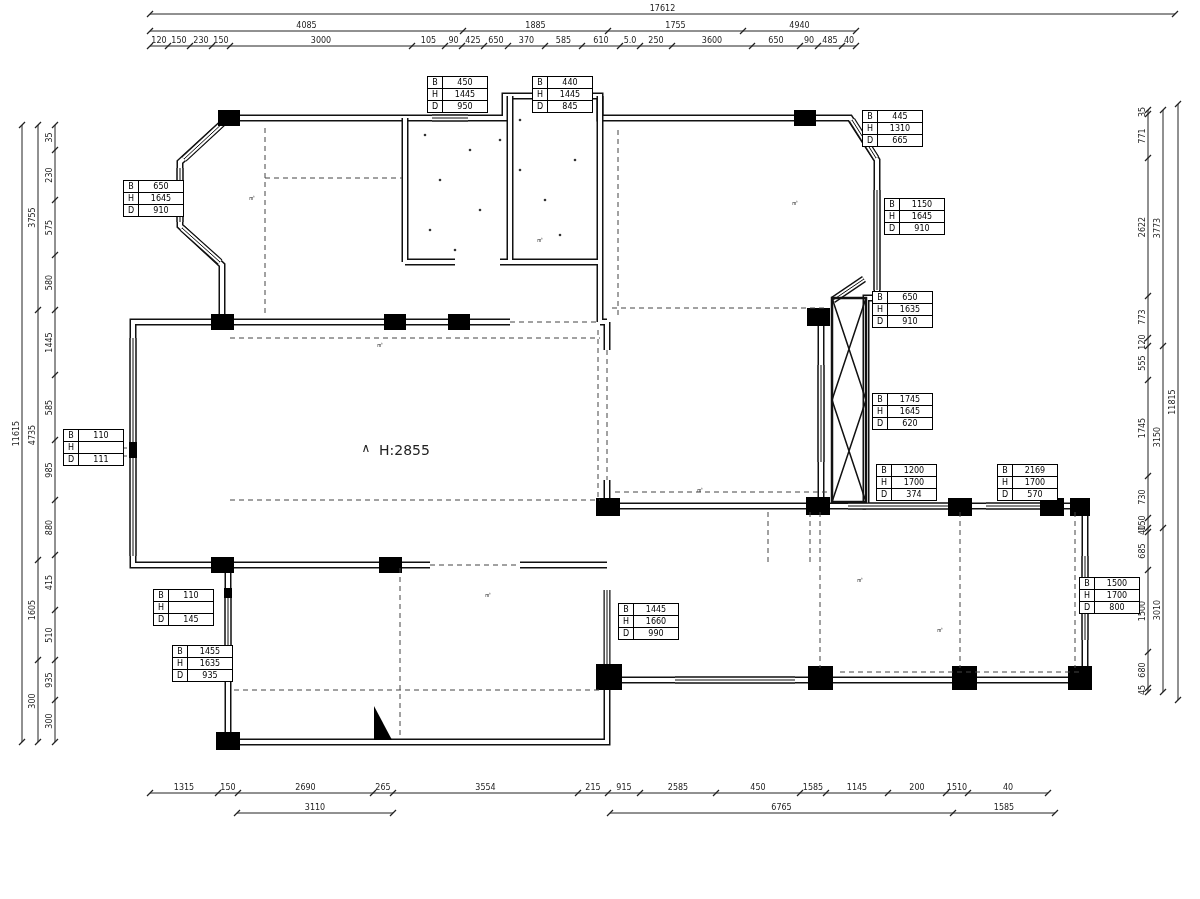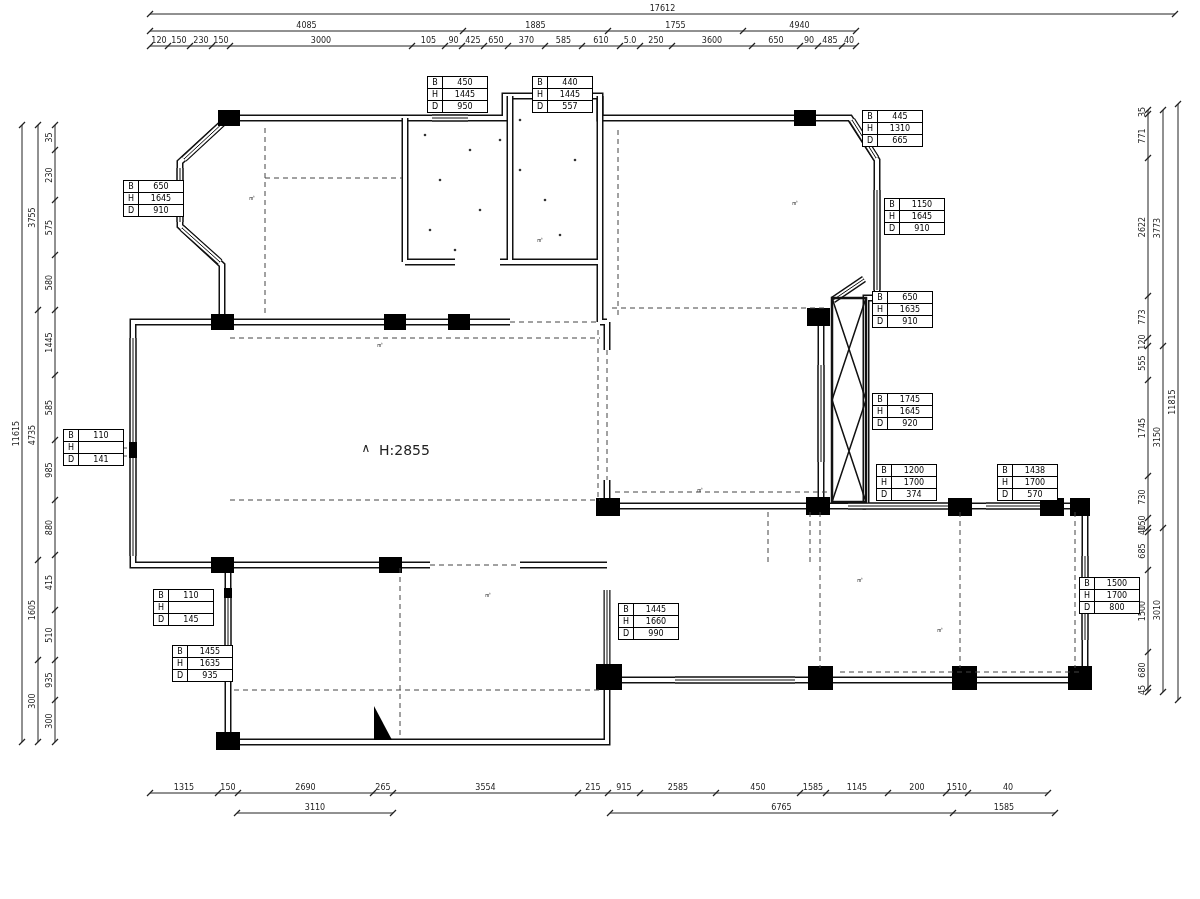--- a/index.html
+++ b/index.html
@@ -436,21 +436,21 @@
         <div class="r">
           <span class="k">B</span>
           <span class="v">440</span>
         </div>
         <div class="r">
           <span class="k">H</span>
           <span class="v">1445</span>
         </div>
         <div class="r">
           <span class="k">D</span>
-          <span class="v">557</span>
+          <span class="v">845</span>
         </div>
       </div>
       <div class="spec-table" style="left: 123px; top: 180px;">
         <div class="r">
           <span class="k">B</span>
           <span class="v">650</span>
         </div>
         <div class="r">
           <span class="k">H</span>
           <span class="v">1645</span>
@@ -506,41 +506,41 @@
         <div class="r">
           <span class="k">B</span>
           <span class="v">1745</span>
         </div>
         <div class="r">
           <span class="k">H</span>
           <span class="v">1645</span>
         </div>
         <div class="r">
           <span class="k">D</span>
-          <span class="v">920</span>
+          <span class="v">620</span>
         </div>
       </div>
       <div class="spec-table" style="left: 876px; top: 464px;">
         <div class="r">
           <span class="k">B</span>
           <span class="v">1200</span>
         </div>
         <div class="r">
           <span class="k">H</span>
           <span class="v">1700</span>
         </div>
         <div class="r">
           <span class="k">D</span>
           <span class="v">374</span>
         </div>
       </div>
       <div class="spec-table" style="left: 997px; top: 464px;">
         <div class="r">
           <span class="k">B</span>
-          <span class="v">1438</span>
+          <span class="v">2169</span>
         </div>
         <div class="r">
           <span class="k">H</span>
           <span class="v">1700</span>
         </div>
         <div class="r">
           <span class="k">D</span>
           <span class="v">570</span>
         </div>
       </div>
@@ -548,21 +548,21 @@
         <div class="r">
           <span class="k">B</span>
           <span class="v">110</span>
         </div>
         <div class="r">
           <span class="k">H</span>
           <span class="v"></span>
         </div>
         <div class="r">
           <span class="k">D</span>
-          <span class="v">141</span>
+          <span class="v">111</span>
         </div>
       </div>
       <div class="spec-table" style="left: 153px; top: 589px;">
         <div class="r">
           <span class="k">B</span>
           <span class="v">110</span>
         </div>
         <div class="r">
           <span class="k">H</span>
           <span class="v"></span>

